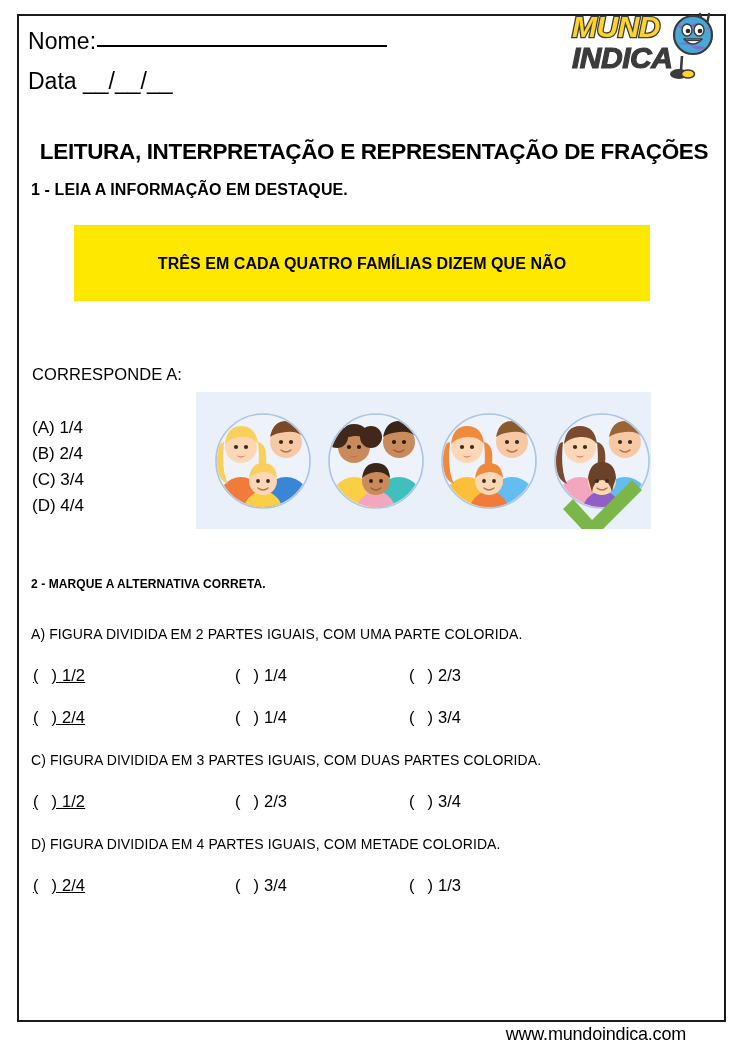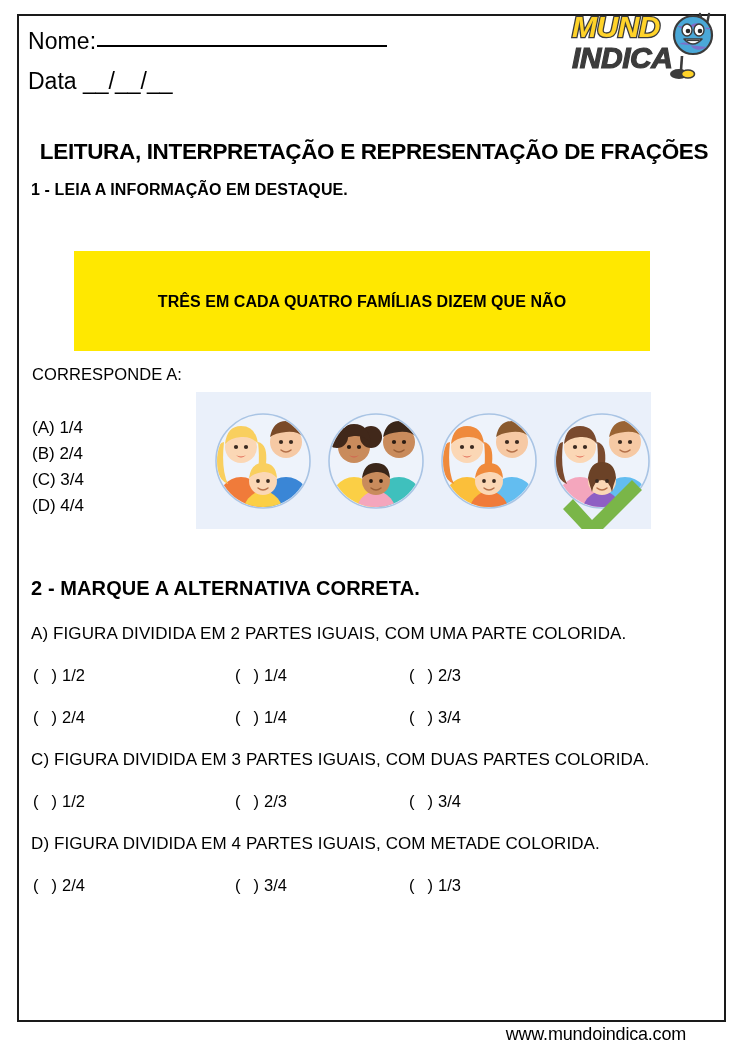--- a/index.html
+++ b/index.html
@@ -86,28 +86,27 @@
     font-size: 16px;
     font-weight: 700;
     letter-spacing: 0.1px;
   }
 
   .highlight-box {
     position: absolute;
     left: 74px;
     top: 225px;
     width: 576px;
-    height: 100px;
+    height: 76px;
     background: #ffe800;
     display: flex;
     align-items: center;
     justify-content: center;
     box-sizing: border-box;
     padding: 0 14px;
-    margin-top: 26px;
   }
   .highlight-text {
     font-size: 16px;
     font-weight: 700;
     text-align: center;
     line-height: 25px;
     letter-spacing: 0.05px;
   }
 
   .expr-question {
@@ -137,49 +136,49 @@
     height: 137px;
     background: #eaf0fa;
   }
   .family-figure svg { display: block; }
 
   
   .q2-prompt {
     position: absolute;
     left: 31px;
     top: 577px;
-    font-size: 20px;
+    font-size: 12px;
     font-weight: 700;
     letter-spacing: 0.1px;
   }
 
   .q2-list {
     position: absolute;
     left: 31px;
     top: 622px;
     width: 680px;
   }
   .q2-item { margin-bottom: 18px; }
   .q2-stmt {
-    font-size: 17px;
+    font-size: 14px;
     letter-spacing: 0.1px;
     line-height: 24px;
   }
   .q2-choices {
     margin-top: 20px;
     font-size: 16.5px;
     position: relative;
     height: 22px;
   }
   .choice {
     position: absolute;
     white-space: nowrap;
     letter-spacing: 0.1px;
   }
-  .choice.c0 { left: 2px; }
+  .choice.c0 { left: 2px; text-decoration: underline; }
   .choice.c1 { left: 204px; }
   .choice.c2 { left: 378px; }
   .paren-gap { display: inline-block; width: 13px; }
 
   
   .footer-url {
     position: absolute;
     left: 0;
     top: 1024px;
     width: 686px;

